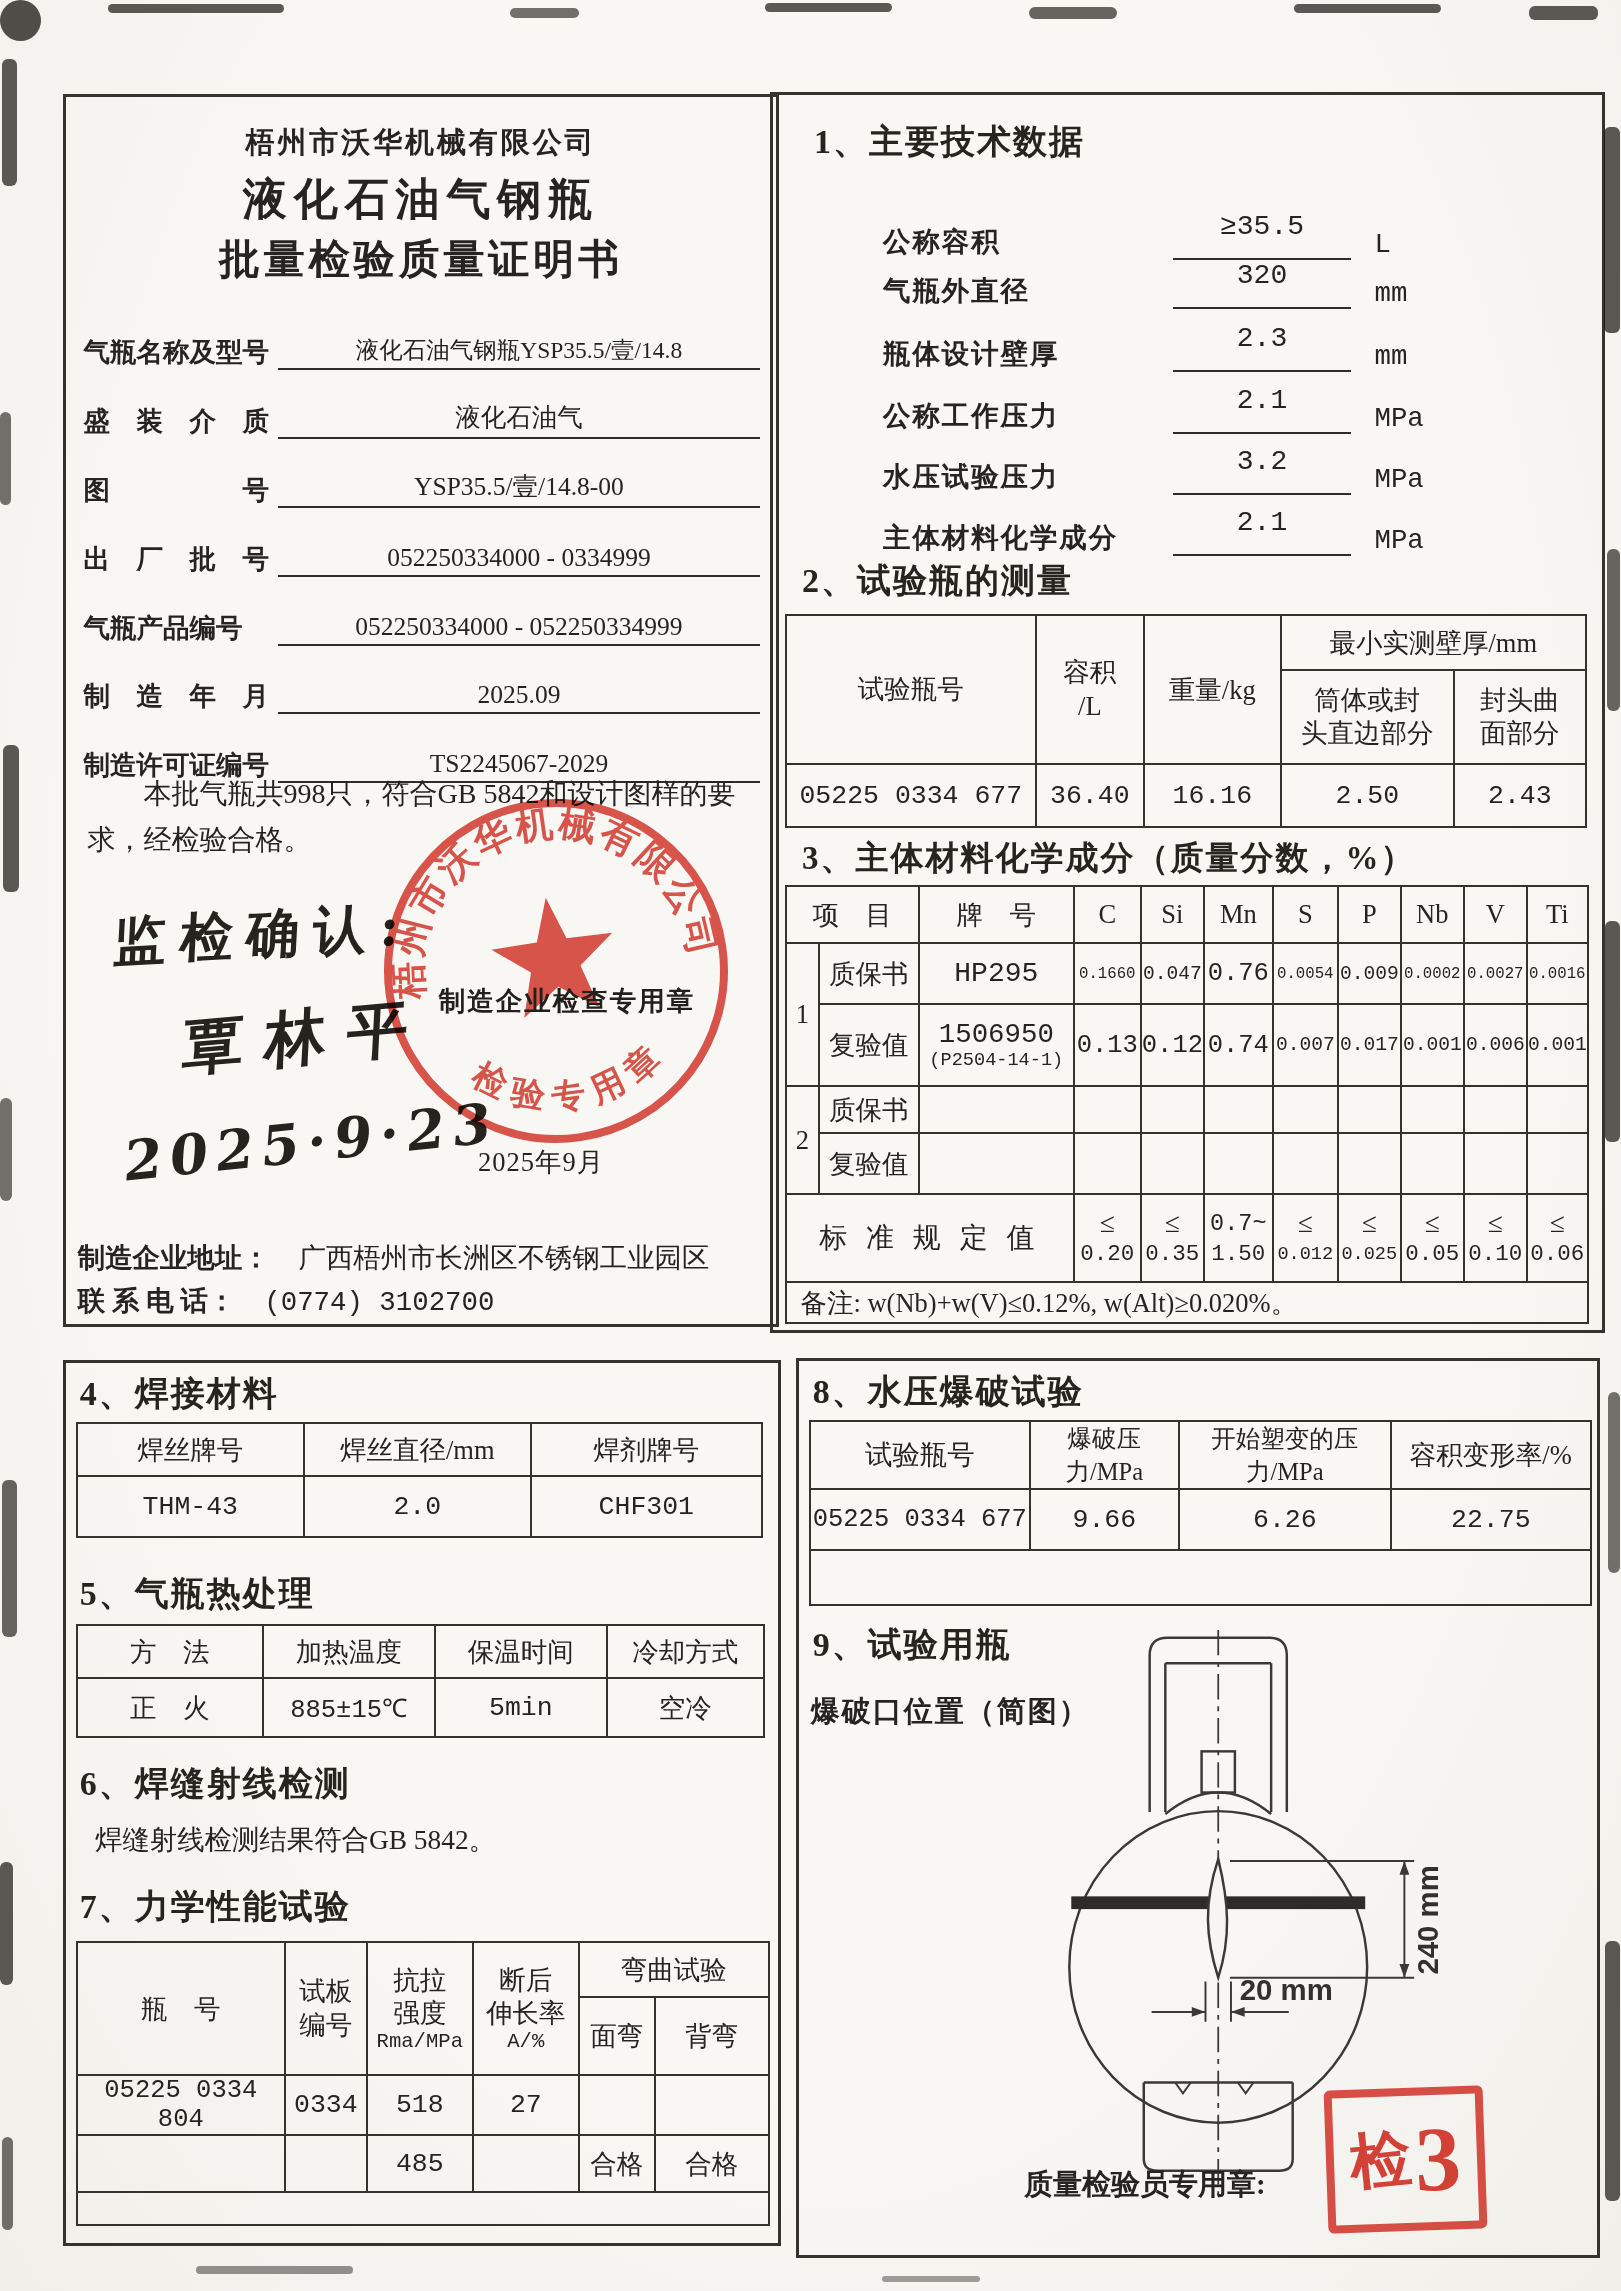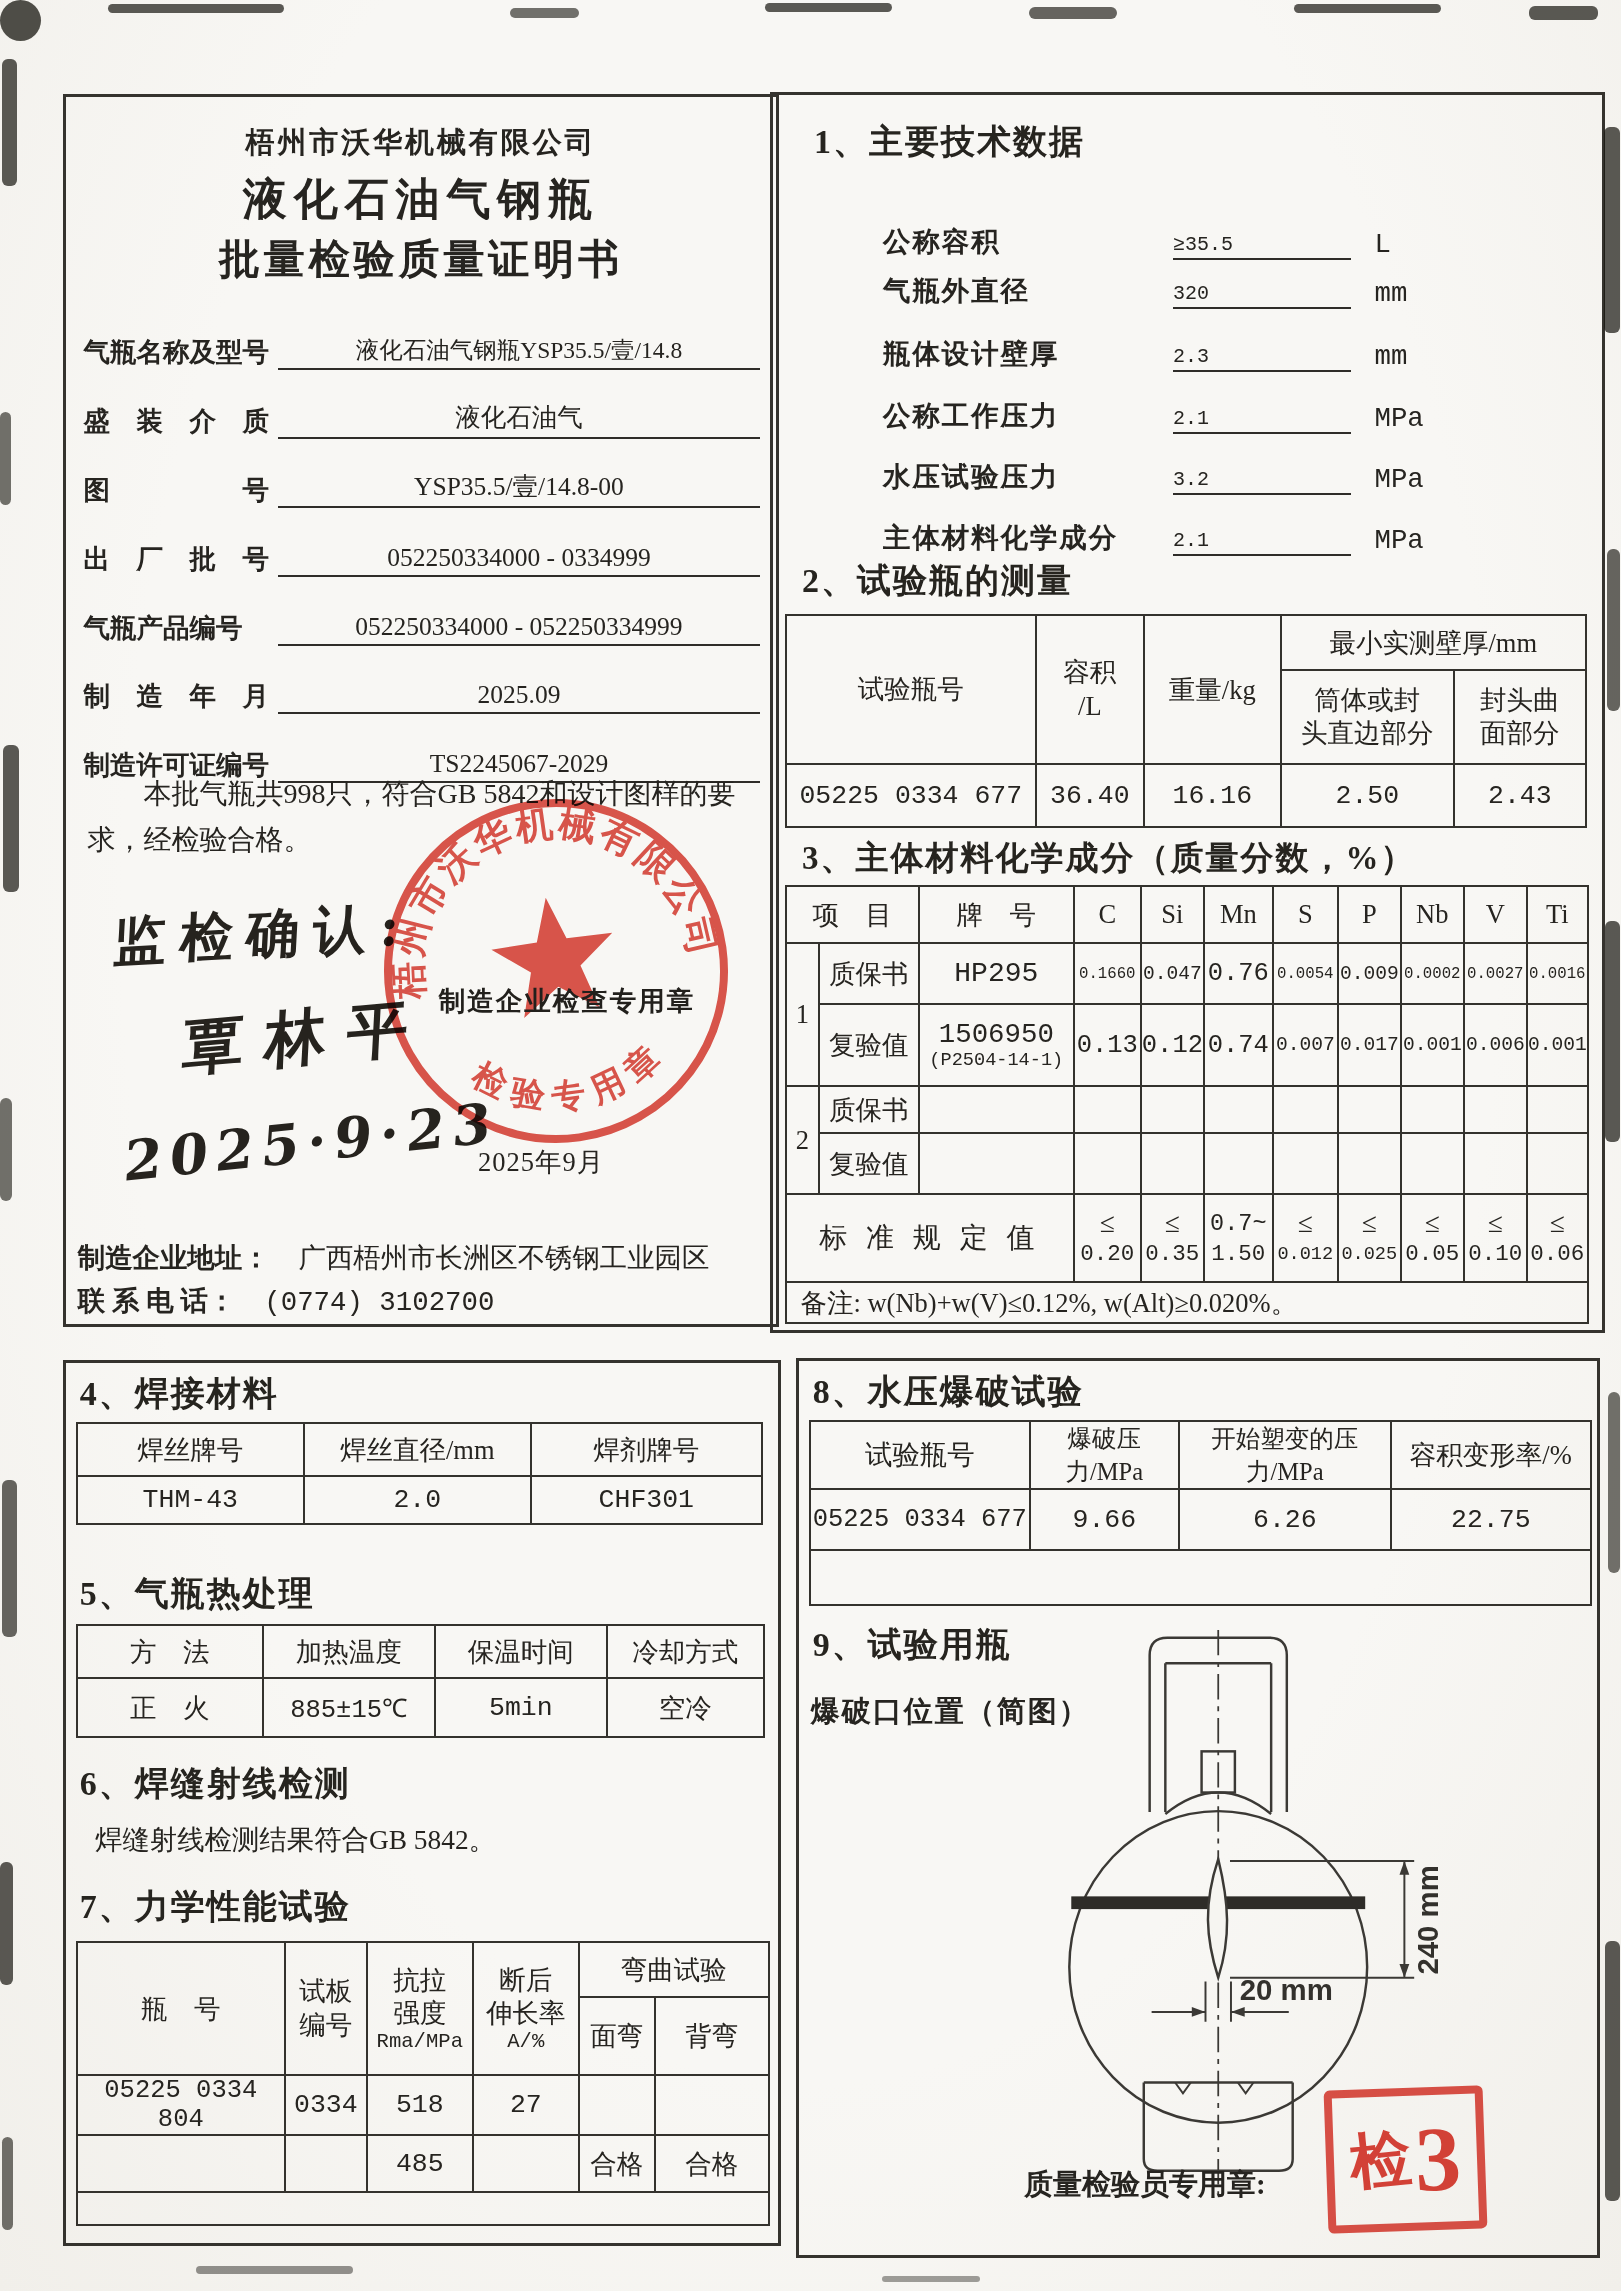--- a/index.html
+++ b/index.html
@@ -41,21 +41,21 @@
   .addr-val { font-size:27.4px; margin-left:29px; white-space:pre; }
   
   .sec-title { position:absolute; font-size:34px; font-weight:bold; letter-spacing:2px; color:#26241f; }
   table { border-collapse:collapse; table-layout:fixed; }
   td { border:2.9px solid #34322d; text-align:center; vertical-align:middle;
     padding:0; font-size:26.5px; overflow:hidden; }
   .pre { white-space:pre-line; line-height:1.25; }
   
   .trow { position:absolute; left:110px; right:41px; height:57px; display:flex; align-items:flex-end; }
   .tlabel { width:290px; font-size:27.4px; letter-spacing:2px; font-weight:600; flex:none; }
-  .tval { width:178px; font-size:20px; border-bottom:2.9px solid #2f2d29; padding-bottom:2px; }
+  .tval { width:178px; text-align:center; font-size:28px; border-bottom:2.9px solid #2f2d29; padding-bottom:16px; }
   .tunit { margin-left:23.5px; font-size:27.4px; font-family:"Liberation Mono","DejaVu Sans Mono",monospace; }
   .num { font-family:"Liberation Mono","DejaVu Sans Mono",monospace; }
   .v4 { font-size:25.5px; } .v5 { font-size:19.6px; } .v6 { font-size:15.7px; }
   .std-top { font-size:27.4px; line-height:33px; }
   .std-bot { font-size:22.5px; line-height:29px; }
   .std-bot.v5 { font-size:18.6px; }
   .brand-sub { font-size:18.6px; line-height:21.6px;font-family:Liberation Mono, monospace; }
   .note-cell { text-align:left !important; padding-left:13.7px !important; font-size:26.5px; }
   .unit-sub { font-size:20.6px; line-height:23.5px; }
   
@@ -341,21 +341,21 @@
           <col style="width:227px">
           <col style="width:227px">
           <col style="width:231px">
         </colgroup>
       <tbody>
           <tr style="height:53px;">
         <td>焊丝牌号</td>
         <td>焊丝直径/mm</td>
         <td>焊剂牌号</td>
       </tr>
-      <tr style="height:48px;">
+      <tr style="height:61px;">
         <td class="num">THM-43</td>
         <td class="num">2.0</td>
         <td class="num">CHF301</td>
       </tr>
     </tbody>
       </table>
 
     <div class="sec-title" style="left:13.7px;top:208px;">5、气瓶热处理</div>
     <table style="position:absolute;left:9.8px;top:261px;width:686px;">
       <colgroup>

